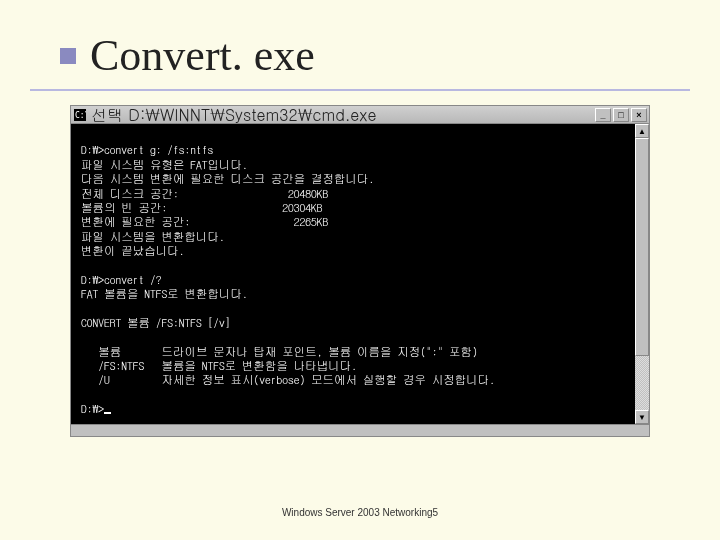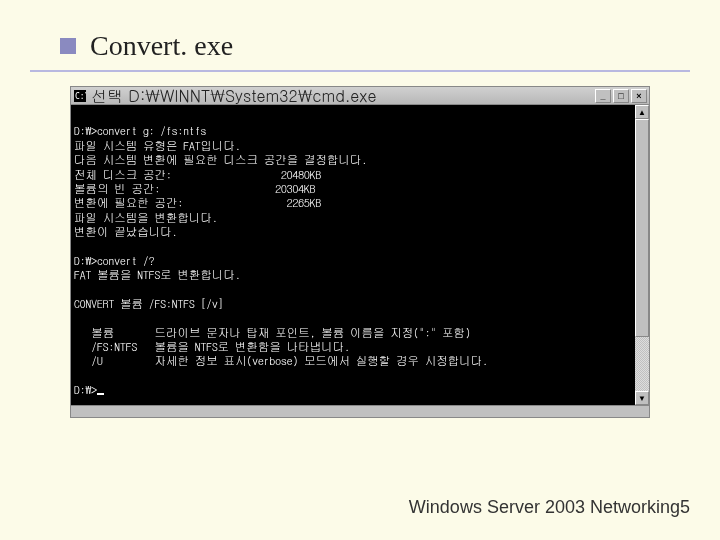--- a/index.html
+++ b/index.html
@@ -23,21 +23,21 @@
     margin-left: 30px;
   }
   .bullet {
     width: 16px;
     height: 16px;
     background: #8a8ac0;
     flex-shrink: 0;
   }
   .title {
     font-family: "Times New Roman", Verdana, sans-serif;
-    font-size: 28px;
+    font-size: 44px;
     font-weight: normal;
     color: #222;
     text-align: center;
   }
   .rule {
     border: none;
     border-top: 2px solid #b8b8e0;
     margin: 8px 0 14px 0;
     width: 100%;
   }
@@ -93,21 +93,21 @@
     display: flex;
     background: #000;
   }
   .console {
     flex: 1;
     background: #000;
     color: #fff;
     font-family: "MS Gothic","GulimChe","Courier New",monospace;
     font-size: 11.5px;
     line-height: 1.25;
-    padding: 4px 3px;
+    padding: 4px 10px;
     white-space: pre;
     min-height: 300px;
     letter-spacing: 0;
     border-radius: 18px;
   }
   .scrollbar {
     width: 14px;
     background: #c0c0c0;
     display: flex;
     flex-direction: column;
@@ -143,23 +143,23 @@
     height: 12px;
     background: #c0c0c0;
     border-top: 1px solid #888;
   }
   .footer {
     position: absolute;
     bottom: 22px;
     left: 30px;
     right: 30px;
     display: flex;
-    justify-content: flex-end;
+    justify-content: center;
     font-family: Verdana, sans-serif;
-    font-size: 18px;
+    font-size: 10px;
     color: #333;
   }
   .cursor {
     display: inline-block;
     width: 7px;
     height: 2px;
     background: #fff;
     vertical-align: baseline;
     margin-bottom: -1px;
   }

